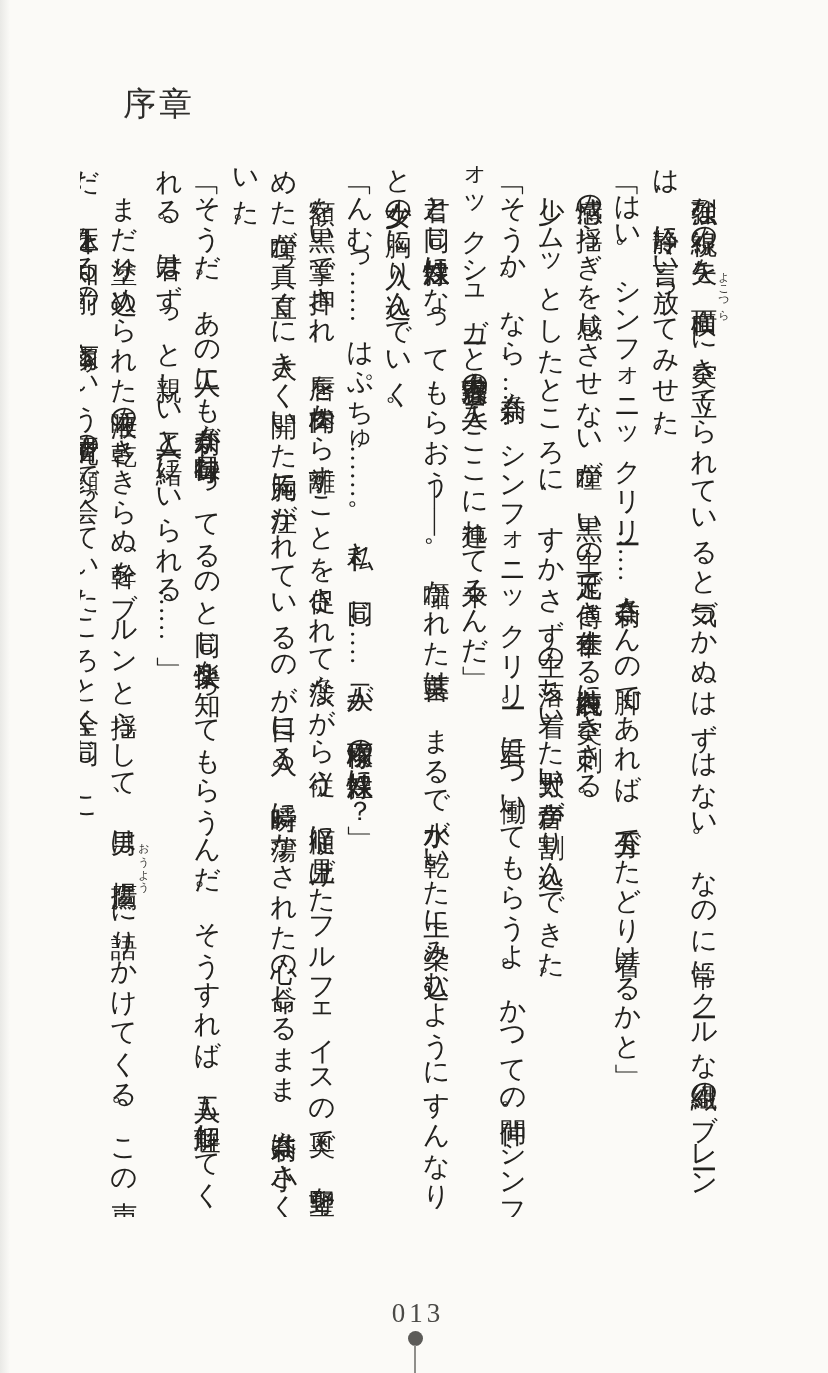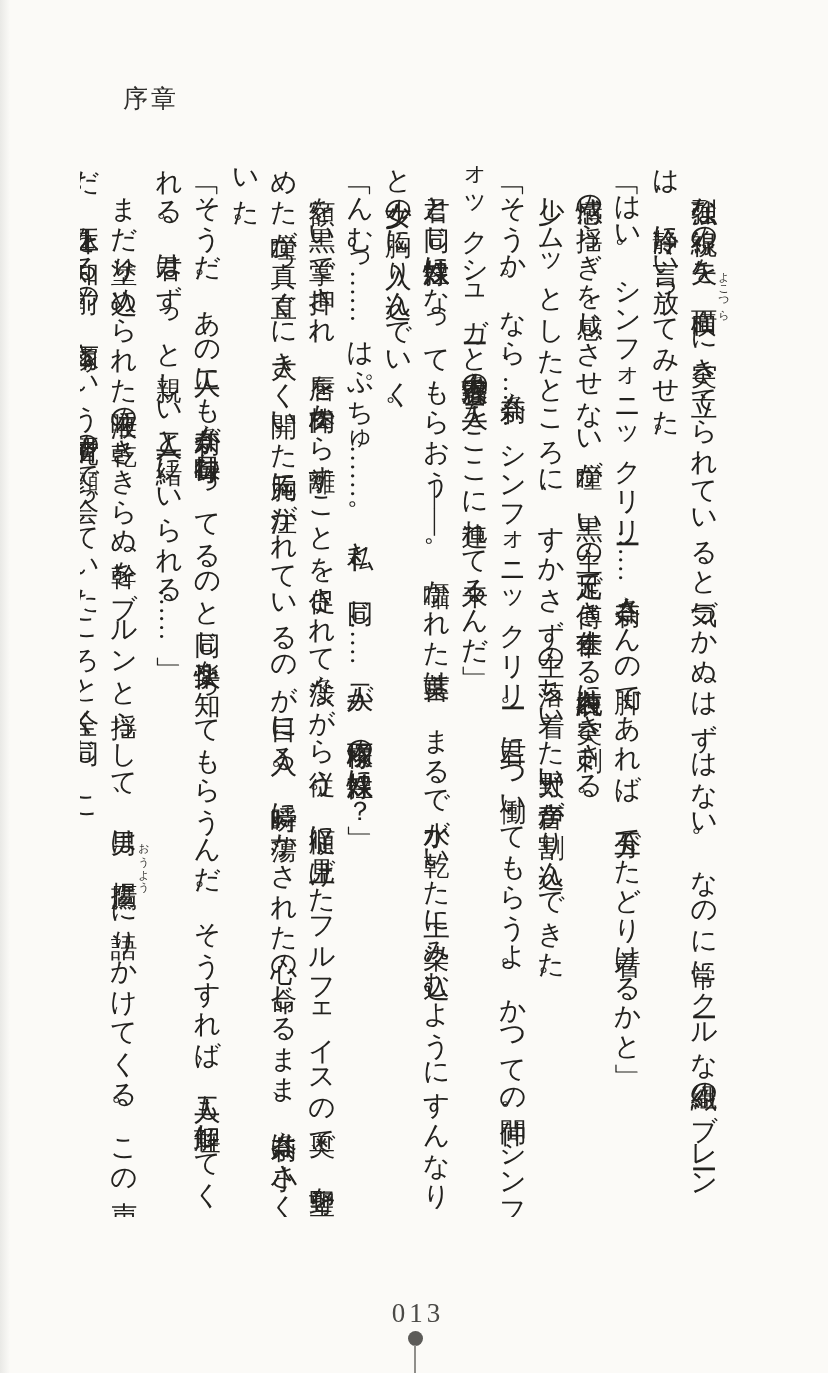--- a/index.html
+++ b/index.html
@@ -23,21 +23,21 @@
   .edge-shade {
     position: absolute;
     left: 0; top: 0;
     width: 10px; height: 1373px;
     background: linear-gradient(to right, #e9e9e6, #fbfaf7);
   }
   .running-head {
     position: absolute;
     left: 123px;
     top: 82px;
-    font-size: 25px;
+    font-size: 33px;
     letter-spacing: 3px;
     color: #2e2d2b;
   }
   .body-text {
     position: absolute;
     left: 80px;
     top: 151px;
     width: 650px;
     height: 1066px;
     writing-mode: vertical-rl;

